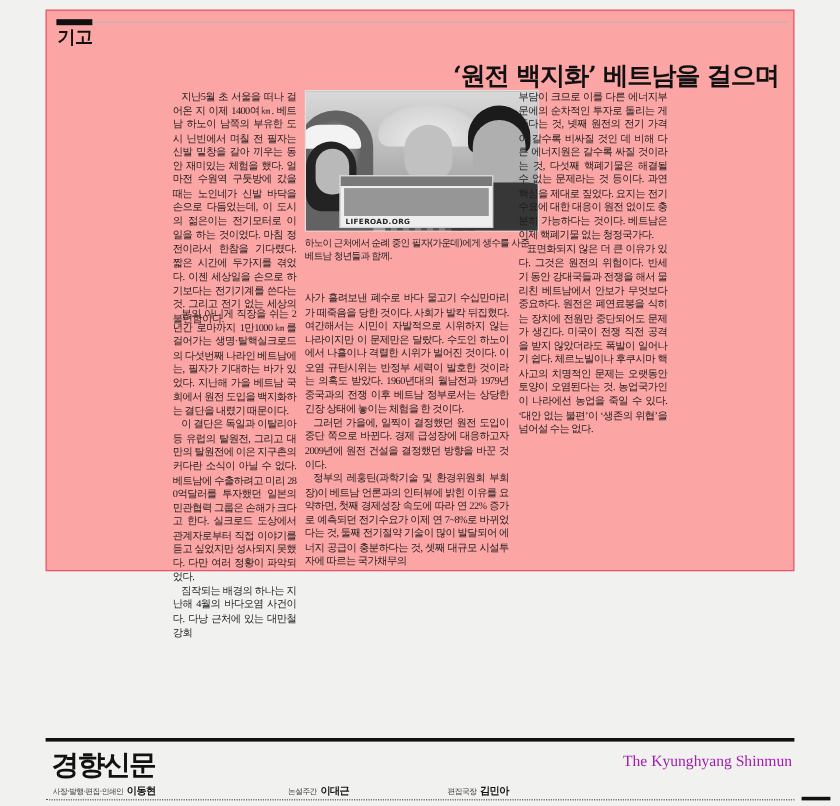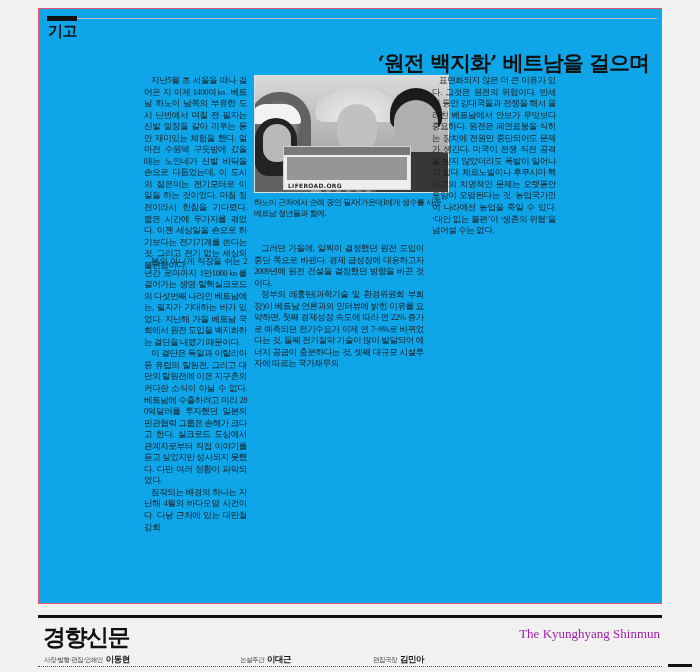--- a/index.html
+++ b/index.html
@@ -21,22 +21,22 @@
     height: 672px;
     background: #f1f1ef;
   }
 
   
   .article-frame {
     position: absolute;
     left: 38px;
     top: 8px;
     width: 624px;
-    height: 596px;
-    background: #0ea5e9;
+    height: 468px;
+    background: #fca5a5;
     border: 1px solid #e8566e;
     box-sizing: border-box;
   }
 
   .kicker-bar {
     position: absolute;
     left: 8px;
     top: 7px;
     width: 30px;
     height: 5px;
@@ -374,25 +374,27 @@
       <p>지난5월 초 서울을 떠나 걸어온 지 이제 1400여㎞. 베트남 하노이 남쪽의 부유한 도시 닌빈에서 며칠 전 필자는 신발 밑창을 갈아 끼우는 동안 재미있는 체험을 했다. 얼마전 수원역 구둣방에 갔을 때는 노인네가 신발 바닥을 손으로 다듬었는데, 이 도시의 젊은이는 전기모터로 이 일을 하는 것이었다. 마침 정전이라서 한참을 기다렸다. 짧은 시간에 두가지를 겪었다. 이젠 세상일을 손으로 하기보다는 전기기계를 쓴다는 것. 그리고 전기 없는 세상의 불편함이다.</p>
     </div>
 
     <div class="col" id="col1b">
       <p>본의 아니게 직장을 쉬는 2년간 로마까지 1만1000㎞를 걸어가는 생명·탈핵실크로드의 다섯번째 나라인 베트남에는, 필자가 기대하는 바가 있었다. 지난해 가을 베트남 국회에서 원전 도입을 백지화하는 결단을 내렸기 때문이다.</p>
       <p>이 결단은 독일과 이탈리아 등 유럽의 탈원전, 그리고 대만의 탈원전에 이은 지구촌의 커다란 소식이 아닐 수 없다. 베트남에 수출하려고 미리 280억달러를 투자했던 일본의 민관협력 그룹은 손해가 크다고 한다. 실크로드 도상에서 관계자로부터 직접 이야기를 듣고 싶었지만 성사되지 못했다. 다만 여러 정황이 파악되었다.</p>
       <p>짐작되는 배경의 하나는 지난해 4월의 바다오염 사건이다. 다낭 근처에 있는 대만철강회</p>
     </div>
 
     <div class="col" id="col2">
+      <p class="noindent">사가 흘려보낸 폐수로 바다 물고기 수십만마리가 떼죽음을 당한 것이다. 사회가 발칵 뒤집혔다. 여간해서는 시민이 자발적으로 시위하지 않는 나라이지만 이 문제만은 달랐다. 수도인 하노이에서 나흘이나 격렬한 시위가 벌어진 것이다. 이 오염 규탄시위는 반정부 세력이 발호한 것이라는 의혹도 받았다. 1960년대의 월남전과 1979년 중국과의 전쟁 이후 베트남 정부로서는 상당한 긴장 상태에 놓이는 체험을 한 것이다.</p>
       <p>그러던 가을에, 일찍이 결정했던 원전 도입이 중단 쪽으로 바뀐다. 경제 급성장에 대응하고자 2009년에 원전 건설을 결정했던 방향을 바꾼 것이다.</p>
       <p>정부의 레훙틴(과학기술 및 환경위원회 부회장)이 베트남 언론과의 인터뷰에 밝힌 이유를 요약하면, 첫째 경제성장 속도에 따라 연 22% 증가로 예측되던 전기수요가 이제 연 7~8%로 바뀌었다는 것, 둘째 전기절약 기술이 많이 발달되어 에너지 공급이 충분하다는 것, 셋째 대규모 시설투자에 따르는 국가채무의</p>
     </div>
 
     <div class="col" id="col3">
+      <p class="noindent">부담이 크므로 이를 다른 에너지부문에의 순차적인 투자로 돌리는 게 좋다는 것, 넷째 원전의 전기 가격이 갈수록 비싸질 것인 데 비해 다른 에너지원은 갈수록 싸질 것이라는 것, 다섯째 핵폐기물은 해결될 수 없는 문제라는 것 등이다. 과연 핵심을 제대로 짚었다. 요지는 전기수요에 대한 대응이 원전 없이도 충분히 가능하다는 것이다. 베트남은 이제 핵폐기물 없는 청정국가다.</p>
       <p>표면화되지 않은 더 큰 이유가 있다. 그것은 원전의 위험이다. 반세기 동안 강대국들과 전쟁을 해서 물리친 베트남에서 안보가 무엇보다 중요하다. 원전은 폐연료봉을 식히는 장치에 전원만 중단되어도 문제가 생긴다. 미국이 전쟁 직전 공격을 받지 않았더라도 폭발이 일어나기 쉽다. 체르노빌이나 후쿠시마 핵사고의 치명적인 문제는 오랫동안 토양이 오염된다는 것. 농업국가인 이 나라에선 농업을 죽일 수 있다. ‘대안 없는 불편’이 ‘생존의 위협’을 넘어설 수는 없다.</p>
     </div>
 
     <div class="col" id="col4">
     </div>
 
   </div>
 
   <div class="masthead-rule-top"></div>
 

